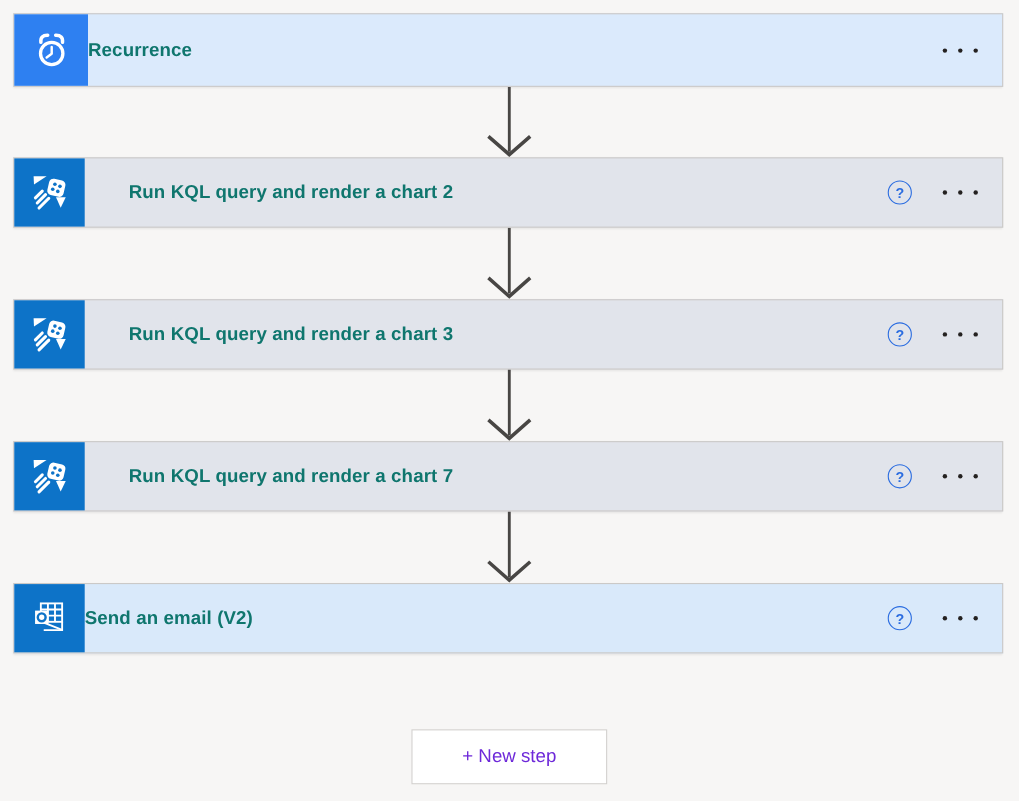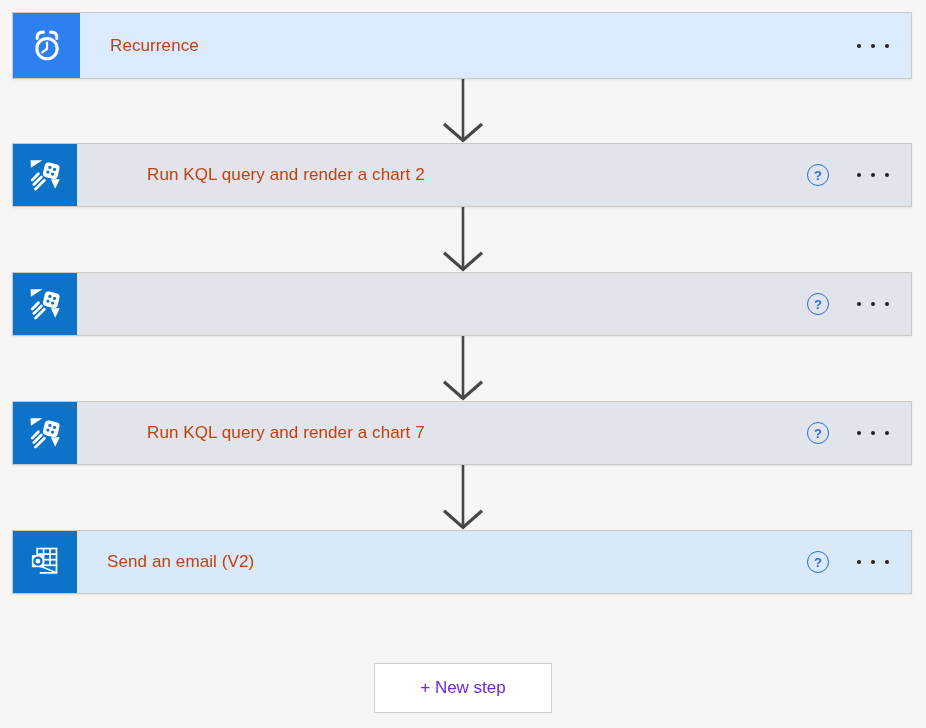--- a/index.html
+++ b/index.html
@@ -23,23 +23,23 @@
   .card.bg-gray{background:#e1e4eb;gap:40px;}
   .card.bg-emailblue{background:#d9e9fa;}
   .tile{
     height:100%;flex:none;
     display:flex;align-items:center;justify-content:center;
   }
   .card.trigger .tile{width:67px;background:#2e80f1;}
   .card.action .tile{width:64px;background:#0d73c8;}
   .tile svg{width:42px;height:42px;display:block;}
   .card-title{
-    margin-left:30px;
-    font-size:17px;color:#c2410c;letter-spacing:.1px;
+    font-size:17px;color:#0f766e;letter-spacing:.1px;
     white-space:nowrap;
+    font-weight:bold;
   }
   .actions{margin-left:auto;display:flex;align-items:center;padding-right:20px;}
   .help{
     width:20px;height:20px;border:1.6px solid #2a6ce0;border-radius:50%;
     color:#2a6ce0;display:flex;align-items:center;justify-content:center;
     font-size:13px;font-weight:700;margin-right:26px;flex:none;
     cursor:pointer;user-select:none;
   }
   .dots{display:flex;gap:10px;align-items:center;cursor:pointer;padding:6px 2px;}
   .dot{width:4px;height:4px;border-radius:50%;background:#242120;}
@@ -131,20 +131,21 @@
         <circle cx="36.5" cy="27.5" r="2.5" fill="#0d73c8"></circle>
         <circle cx="43.5" cy="30.5" r="2.5" fill="#0d73c8"></circle>
         <polygon points="41,38.5 54.5,38.5 47.5,53" fill="#fff"></polygon>
         <g stroke="#fff" stroke-width="4.2" stroke-linecap="round">
           <line x1="12.5" y1="39.5" x2="22" y2="30"></line>
           <line x1="15" y1="46.5" x2="26.5" y2="35"></line>
           <line x1="17.5" y1="53.5" x2="31" y2="40"></line>
         </g>
       </svg>
     </div>
+    <div class="card-title">Run KQL query and render a chart 3</div>
     <div class="actions">
       <div class="help" title="Help">?</div>
       <div class="dots" title="Menu">
         <span class="dot"></span>
           <span class="dot"></span>
           <span class="dot"></span>
       </div>
     </div>
   </div>
 

